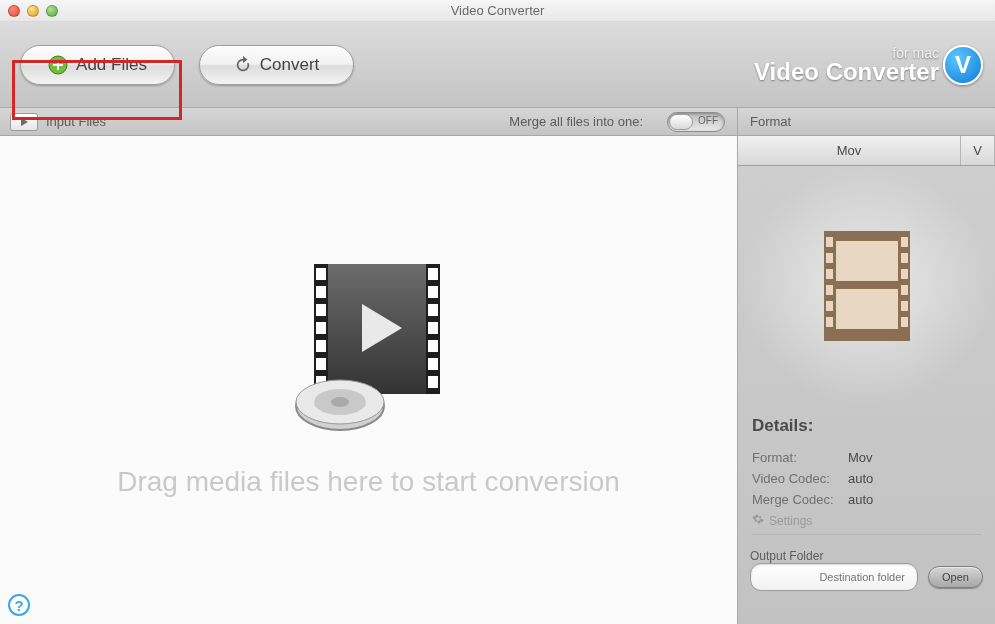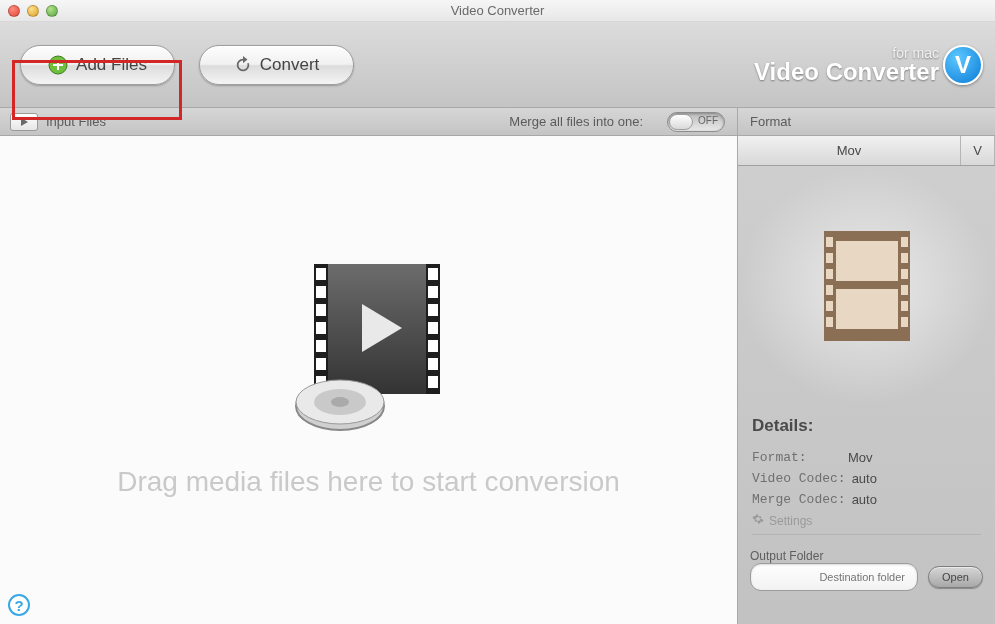--- a/index.html
+++ b/index.html
@@ -117,21 +117,21 @@
   cursor:pointer;
 }
 .fmt-tab.small{ flex:0 0 34px; }
 .preview {
   height:240px; display:flex; align-items:center; justify-content:center;
   background: radial-gradient(ellipse at center, rgba(255,255,255,.6), rgba(0,0,0,0) 70%);
 }
 .details { padding:10px 14px 6px; color:#5b5b5b; font-size:13px; }
 .details h3{ font-size:17px; color:#4a4a4a; font-weight:600; margin-bottom:14px; }
 .drow{ display:flex; gap:6px; margin-bottom:6px; }
-.drow .k{ color:#707070; min-width:90px;font-family:Liberation Mono, monospace; }
+.drow .k{ color:#707070; min-width:90px; }
 .drow .v{ color:#4a4a4a; }
 .settings-row{ display:flex; align-items:center; gap:5px; color:#9a9a9a; font-size:12px; margin-top:4px; padding-bottom:6px; border-bottom:1px solid #b5b5b5; cursor:pointer;}
 .output-section{ padding:8px 12px 12px; }
 .output-label{ font-size:12px; color:#5e5e5e; }
 .output-row{ display:flex; gap:10px; align-items:center; }
 .dest-input{
   flex:1; height:28px; border-radius:11px; border:1px solid #9c9c9c;
   background:linear-gradient(#fff,#f2f2f2); padding:0 12px; font-size:11px; color:#8a8a8a;
   box-shadow: inset 0 1px 2px rgba(0,0,0,.15);
   text-align: right;

